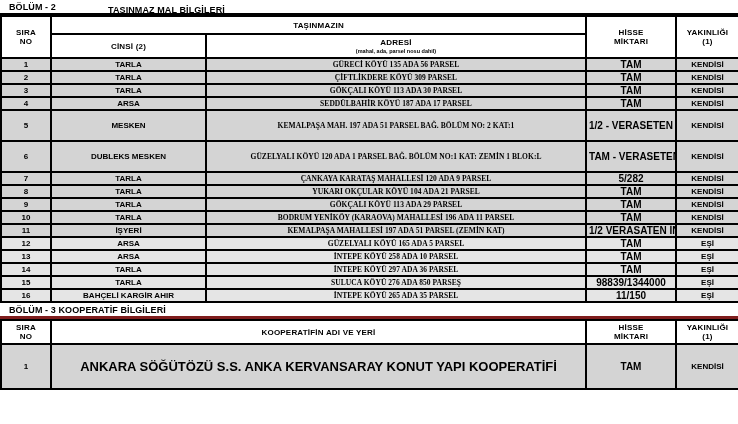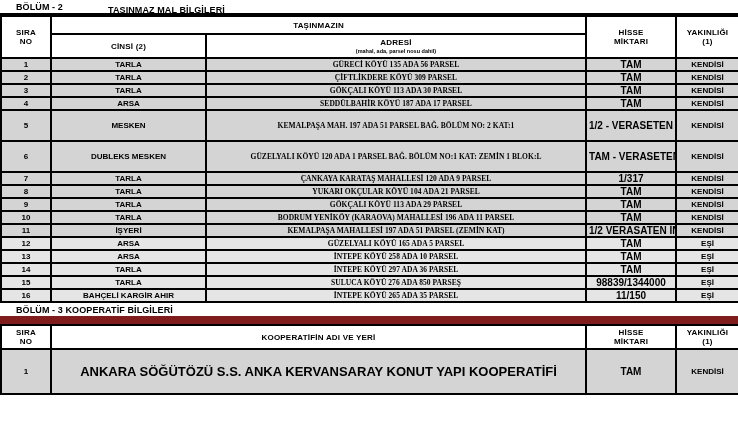--- a/index.html
+++ b/index.html
@@ -11,23 +11,23 @@
   }
   .sheet{width:738px;height:424px;position:relative;box-sizing:border-box;}
 
   
   .section-bar{
     display:flex;align-items:center;
     height:13px;
     border-bottom:2px solid #000;
     font-size:9px;font-weight:bold;letter-spacing:.1px;
   }
-  .section-bar .sb-left{width:108px;padding-left:16px;box-sizing:border-box;}
+  .section-bar .sb-left{width:108px;padding-left:9px;box-sizing:border-box;}
   .section-bar .sb-mid{flex:1;margin-top:7px;}
-  .section-bar.solo{border-bottom:8px solid #7f1d1d;}
+  .section-bar.solo{border-bottom:3px solid #7f1d1d;}
 
   
   table{border-collapse:collapse;width:738px;table-layout:fixed;}
   td,th{
     border:2px solid #000;
     padding:0 2px;
     font-size:8px;
     font-weight:bold;
     text-align:center;
     vertical-align:middle;
@@ -142,21 +142,21 @@
           <td>6</td>
           <td>DUBLEKS MESKEN</td>
           <td class="adr">GÜZELYALI KÖYÜ 120 ADA 1 PARSEL BAĞ. BÖLÜM NO:1 KAT: ZEMİN 1 BLOK:L</td>
           <td class="hisse-cell">TAM - VERASETEN İNTİKAL</td>
           <td>KENDİSİ</td>
         </tr>
         <tr class="row-gray r-short">
           <td>7</td>
           <td>TARLA</td>
           <td class="adr">ÇANKAYA KARATAŞ MAHALLESİ 120 ADA 9 PARSEL</td>
-          <td class="hisse-cell">1/317</td>
+          <td class="hisse-cell">5/282</td>
           <td>KENDİSİ</td>
         </tr>
         <tr class="row-gray r-short">
           <td>8</td>
           <td>TARLA</td>
           <td class="adr">YUKARI OKÇULAR KÖYÜ 104 ADA 21 PARSEL</td>
           <td class="hisse-cell">TAM</td>
           <td>KENDİSİ</td>
         </tr>
         <tr class="row-gray r-short">

